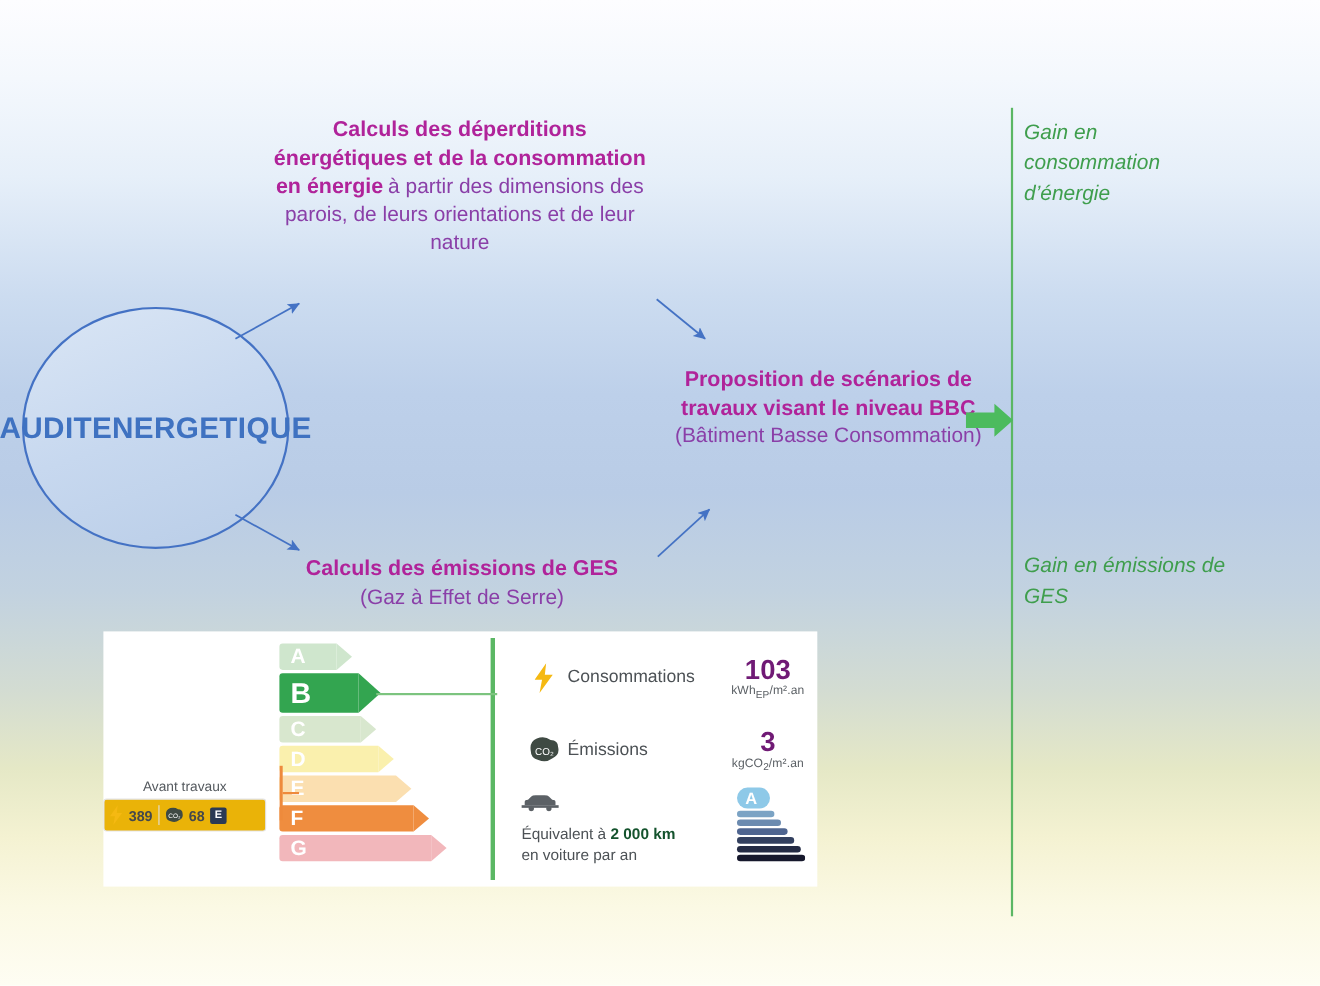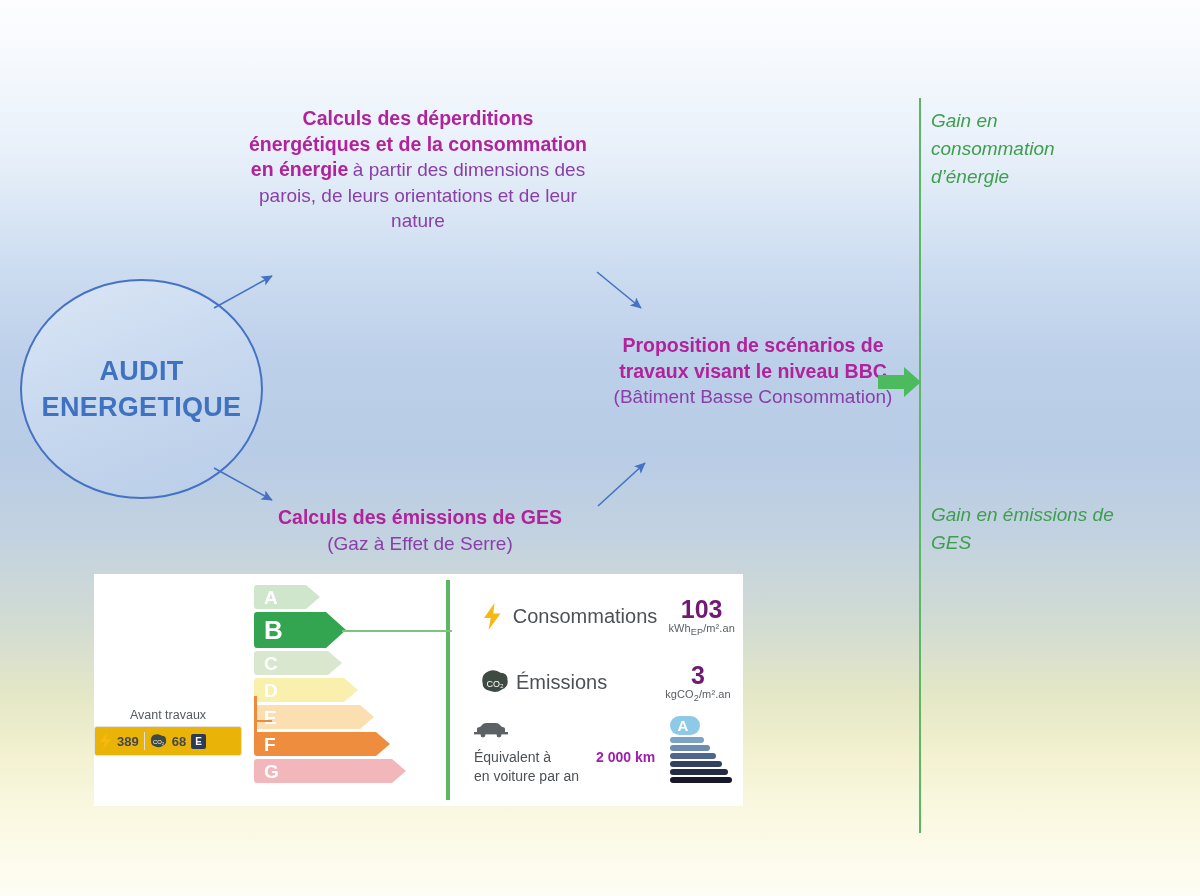--- a/index.html
+++ b/index.html
@@ -30,21 +30,21 @@
   }
 
   
   .audit-circle {
     position: absolute;
     left: 20px; top: 279px;
     width: 243px; height: 220px;
     border: 2.5px solid #4472c4;
     border-radius: 50%;
     background: linear-gradient(160deg, #dae6f5 0%, #c7d8ef 50%, #b9cde7 100%);
-    display: flex; flex-direction: column;
+    display: flex; flex-direction: row;
     align-items: center; justify-content: center; text-align: center;
   }
   .audit-circle span {
     color: #3f72c1;
     font-weight: bold;
     font-size: 27px;
     line-height: 1.35;
     letter-spacing: .3px;
     white-space: nowrap;
   }
@@ -171,30 +171,30 @@
   }
 
   
   .irow {
     position: absolute;
     display: flex;
     align-items: center;
     width: 272px;
   }
   .irow .ico { width: 42px; display:flex; justify-content:center; }
-  .irow .lbl { color: #4c5155; font-size: 20px; flex: 1; }
+  .irow .lbl { color: #4c5155; font-size: 16px; flex: 1; }
   .irow .num { text-align: center; width: 96px; }
   .irow .num .v { color: #701a75; font-size: 25px; font-weight: bold; line-height: 1.05; }
   .irow .num .u { color: #5b6065; font-size: 11px; letter-spacing: .1px; }
   #row-conso { left: 24px; top: 22px; }
   #row-emis  { left: 24px; top: 88px; }
 
   #row-car { position: absolute; left: 24px; top: 148px; width: 210px; }
   #row-car .txt { color: #4c5155; font-size: 14px; line-height: 1.35; margin-top: 6px; }
-  #row-car .txt b { color: #a21caf; margin-left: 41px; }
+  #row-car .txt b { color: #14532d; }
 
   #ges-scale { position: absolute; left: 218px; top: 140px; width: 64px; height: 72px; }
 </style>
 </head>
 <body>
 
 <div id="stage">
 
   <div class="audit-circle">
     <span>AUDIT</span>

